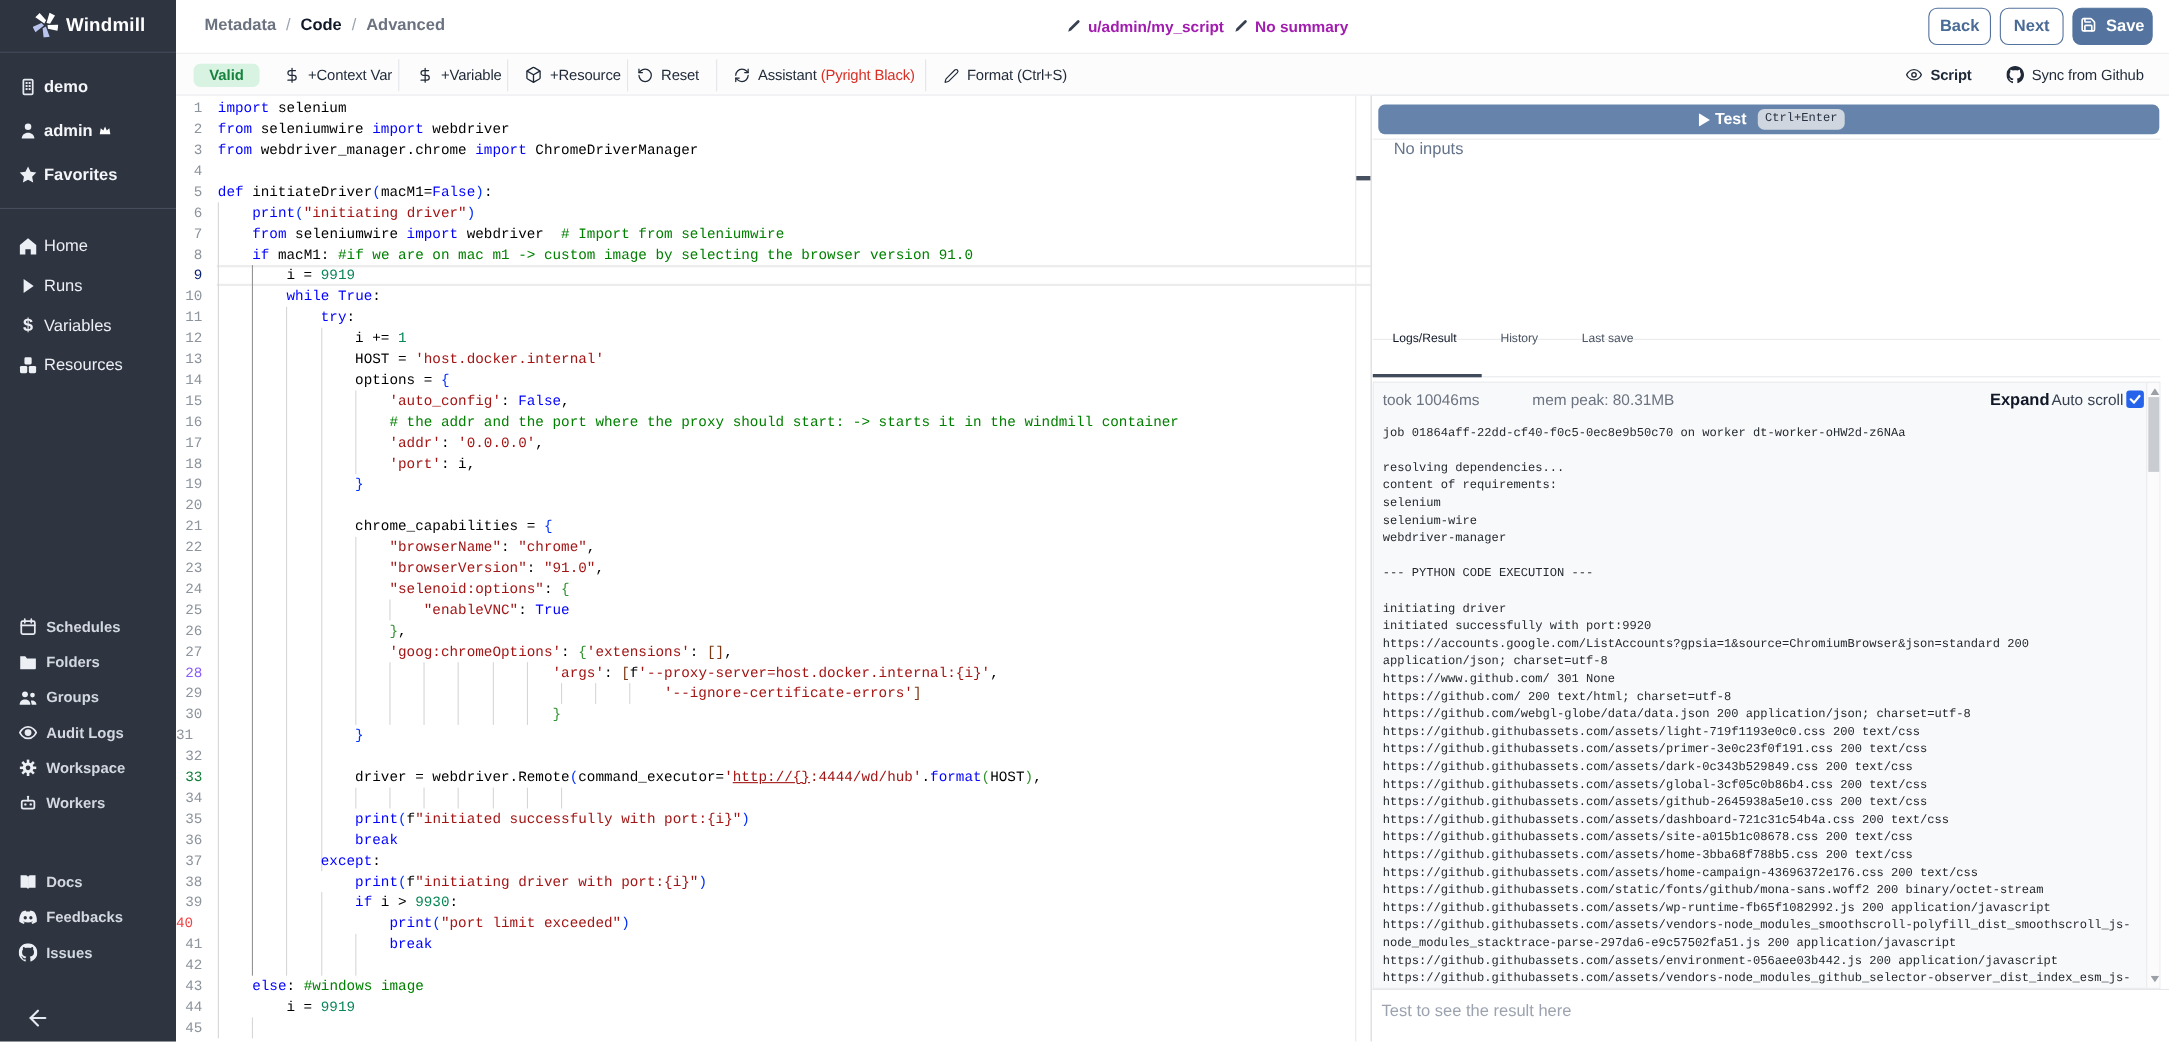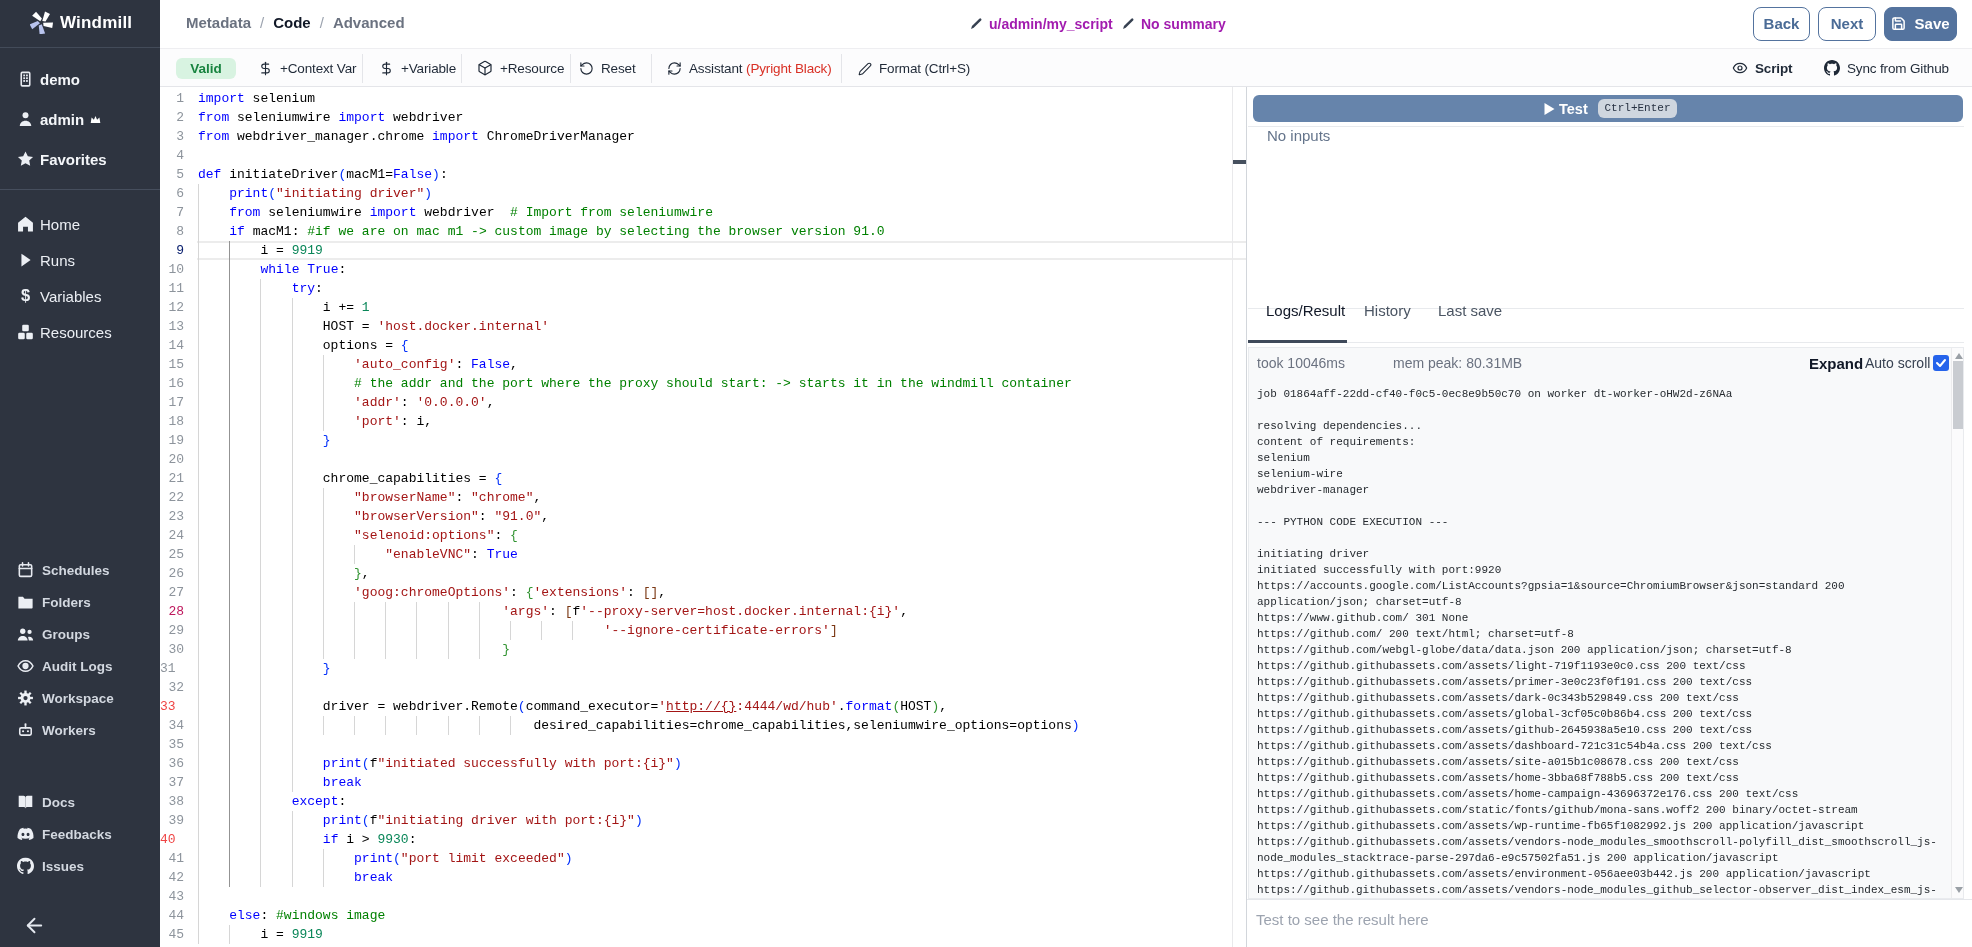--- a/index.html
+++ b/index.html
@@ -46,21 +46,21 @@
 #ovdash{position:absolute;left:1233px;top:160px;width:13px;height:4px;background:#46505e}
 #pdiv{position:absolute;left:1246px;top:87px;width:1px;height:860px;background:#d2d6db}
 
 #testbar{position:absolute;left:1253px;top:95px;width:710px;height:27px;background:#6684ab;border-radius:6px}
 #testbar .lbl{position:absolute;left:306px;top:6px;color:#fff;font-size:14.5px;font-weight:700}
 #testbar svg{position:absolute;left:291px;top:8px}
 #kbd{position:absolute;left:345px;top:4px;width:79px;height:19px;background:#cfd6df;border-radius:6px;
   font:11px/19px "Liberation Mono",monospace;color:#273142;text-align:center}
 .hline{position:absolute;height:1px;background:#e8eaed}
 #noinputs{position:absolute;left:1267px;top:127px;font-size:15px;color:#64748b}
-.tab{position:absolute;top:302px;font-size:15px;color:#4b5563;font-weight:500}
+.tab{position:absolute;top:302px;font-size:11px;color:#4b5563;font-weight:500}
 #tabul{position:absolute;left:1248px;top:340px;width:99px;height:3px;background:#3f4a5a}
 #logbox{position:absolute;left:1248px;top:347px;width:716px;height:552px;background:#f8f9fa;border:1px solid #e9ebee;overflow:hidden}
 .lhdr{position:absolute;top:7px;font-size:14px;color:#6b7280}
 #logpre{position:absolute;left:8px;top:38px;font:11px/16px "Liberation Mono",monospace;color:#24292e;white-space:pre}
 #sbar{position:absolute;left:702px;top:0;width:14px;height:550px;background:#fbfbfc;border-left:1px solid #ececee}
 #sthumb{position:absolute;left:703.5px;top:13px;width:11px;height:68px;background:#c9ccd1}
 #resbar{position:absolute;left:1256px;top:911px;font-size:15px;color:#9ca3af}
 </style></head>
 <body>
 
@@ -319,26 +319,26 @@
 <div style="position:absolute;left:160px;top:412px;width:24px;text-align:right;font:13px/19px 'Liberation Mono',monospace;color:#8d949c">18</div>
 <div style="position:absolute;left:160px;top:431px;width:24px;text-align:right;font:13px/19px 'Liberation Mono',monospace;color:#8d949c">19</div>
 <div style="position:absolute;left:160px;top:450px;width:24px;text-align:right;font:13px/19px 'Liberation Mono',monospace;color:#8d949c">20</div>
 <div style="position:absolute;left:160px;top:469px;width:24px;text-align:right;font:13px/19px 'Liberation Mono',monospace;color:#8d949c">21</div>
 <div style="position:absolute;left:160px;top:488px;width:24px;text-align:right;font:13px/19px 'Liberation Mono',monospace;color:#8d949c">22</div>
 <div style="position:absolute;left:160px;top:507px;width:24px;text-align:right;font:13px/19px 'Liberation Mono',monospace;color:#8d949c">23</div>
 <div style="position:absolute;left:160px;top:526px;width:24px;text-align:right;font:13px/19px 'Liberation Mono',monospace;color:#8d949c">24</div>
 <div style="position:absolute;left:160px;top:545px;width:24px;text-align:right;font:13px/19px 'Liberation Mono',monospace;color:#8d949c">25</div>
 <div style="position:absolute;left:160px;top:564px;width:24px;text-align:right;font:13px/19px 'Liberation Mono',monospace;color:#8d949c">26</div>
 <div style="position:absolute;left:160px;top:583px;width:24px;text-align:right;font:13px/19px 'Liberation Mono',monospace;color:#8d949c">27</div>
-<div style="position:absolute;left:160px;top:602px;width:24px;text-align:right;font:13px/19px 'Liberation Mono',monospace;color:#be185d">28</div>
+<div style="position:absolute;left:160px;top:602px;width:24px;text-align:right;font:13px/19px 'Liberation Mono',monospace;color:#8b5cf6">28</div>
 <div style="position:absolute;left:160px;top:621px;width:24px;text-align:right;font:13px/19px 'Liberation Mono',monospace;color:#8d949c">29</div>
 <div style="position:absolute;left:160px;top:640px;width:24px;text-align:right;font:13px/19px 'Liberation Mono',monospace;color:#8d949c">30</div>
 <div style="position:absolute;left:160px;top:659px;width:24px;text-align:left;font:13px/19px 'Liberation Mono',monospace;color:#8d949c">31</div>
 <div style="position:absolute;left:160px;top:678px;width:24px;text-align:right;font:13px/19px 'Liberation Mono',monospace;color:#8d949c">32</div>
-<div style="position:absolute;left:160px;top:697px;width:24px;text-align:left;font:13px/19px 'Liberation Mono',monospace;color:#ef4444">33</div>
+<div style="position:absolute;left:160px;top:697px;width:24px;text-align:right;font:13px/19px 'Liberation Mono',monospace;color:#15803d">33</div>
 <div style="position:absolute;left:160px;top:716px;width:24px;text-align:right;font:13px/19px 'Liberation Mono',monospace;color:#8d949c">34</div>
 <div style="position:absolute;left:160px;top:735px;width:24px;text-align:right;font:13px/19px 'Liberation Mono',monospace;color:#8d949c">35</div>
 <div style="position:absolute;left:160px;top:754px;width:24px;text-align:right;font:13px/19px 'Liberation Mono',monospace;color:#8d949c">36</div>
 <div style="position:absolute;left:160px;top:773px;width:24px;text-align:right;font:13px/19px 'Liberation Mono',monospace;color:#8d949c">37</div>
 <div style="position:absolute;left:160px;top:792px;width:24px;text-align:right;font:13px/19px 'Liberation Mono',monospace;color:#8d949c">38</div>
 <div style="position:absolute;left:160px;top:811px;width:24px;text-align:right;font:13px/19px 'Liberation Mono',monospace;color:#8d949c">39</div>
 <div style="position:absolute;left:160px;top:830px;width:24px;text-align:left;font:13px/19px 'Liberation Mono',monospace;color:#ef4444">40</div>
 <div style="position:absolute;left:160px;top:849px;width:24px;text-align:right;font:13px/19px 'Liberation Mono',monospace;color:#8d949c">41</div>
 <div style="position:absolute;left:160px;top:868px;width:24px;text-align:right;font:13px/19px 'Liberation Mono',monospace;color:#8d949c">42</div>
 <div style="position:absolute;left:160px;top:887px;width:24px;text-align:right;font:13px/19px 'Liberation Mono',monospace;color:#8d949c">43</div>
@@ -372,21 +372,20 @@
     <div class="cl">                    <span class="s">"selenoid:options"</span>: <span class="b1">{</span></div>
     <div class="cl">                        <span class="s">"enableVNC"</span>: <span class="k">True</span></div>
     <div class="cl">                    <span class="b1">}</span>,</div>
     <div class="cl">                    <span class="s">'goog:chromeOptions'</span>: <span class="b1">{</span><span class="s">'extensions'</span>: <span class="b2">[]</span>,</div>
     <div class="cl">                                       <span class="s">'args'</span>: <span class="b2">[</span>f<span class="s">'--proxy-server=host.docker.internal:{i}'</span>,</div>
     <div class="cl">                                                    <span class="s">'--ignore-certificate-errors'</span><span class="b2">]</span></div>
     <div class="cl">                                       <span class="b1">}</span></div>
     <div class="cl">                <span class="b0">}</span></div>
     <div class="cl"></div>
     <div class="cl">                driver = webdriver.Remote<span class="b0">(</span>command_executor=<span class="s">'<span class="u">http://{}</span>:4444/wd/hub'</span>.<span class="k">format</span><span class="b1">(</span>HOST<span class="b1">)</span>,</div>
-    <div class="cl">                                           desired_capabilities=chrome_capabilities,seleniumwire_options=options<span class="b0">)</span></div>
     <div class="cl"></div>
     <div class="cl">                <span class="k">print</span><span class="b0">(</span>f<span class="s">"initiated successfully with port:{i}"</span><span class="b0">)</span></div>
     <div class="cl">                <span class="k">break</span></div>
     <div class="cl">            <span class="k">except</span>:</div>
     <div class="cl">                <span class="k">print</span><span class="b0">(</span>f<span class="s">"initiating driver with port:{i}"</span><span class="b0">)</span></div>
     <div class="cl">                <span class="k">if</span> i &gt; <span class="n">9930</span>:</div>
     <div class="cl">                    <span class="k">print</span><span class="b0">(</span><span class="s">"port limit exceeded"</span><span class="b0">)</span></div>
     <div class="cl">                    <span class="k">break</span></div>
     <div class="cl"></div>
     <div class="cl">    <span class="k">else</span>: <span class="c">#windows image</span></div>

